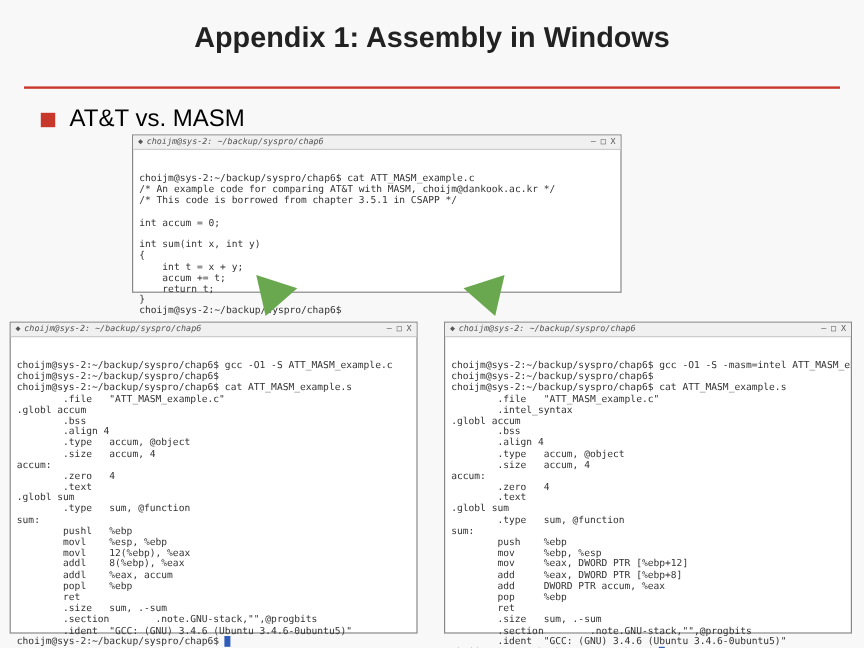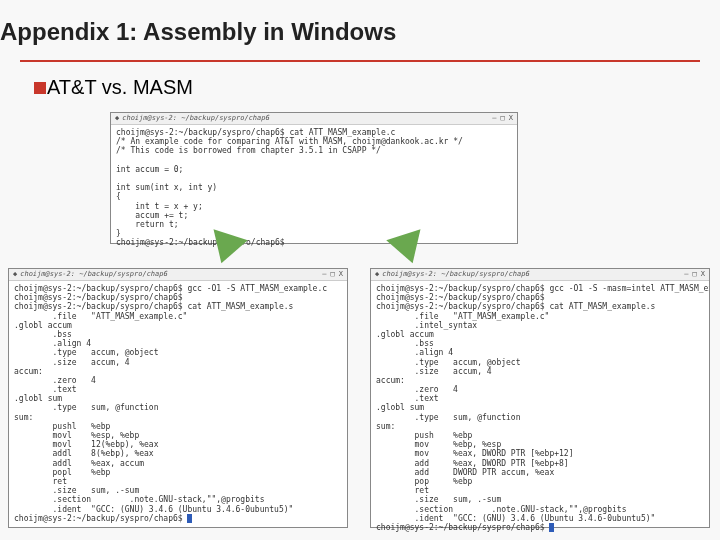--- a/index.html
+++ b/index.html
@@ -5,33 +5,34 @@
   * { margin: 0; padding: 0; box-sizing: border-box; }
   body {
     width: 720px;
     height: 540px;
     background: #f8f8f8;
     font-family: Arial, sans-serif;
     position: relative;
     overflow: hidden;
   }
   .title {
+    text-align: center;
     font-size: 24px;
     color: #222;
-    padding: 18px 0 14px 0;
+    padding: 18px 0 26px 0;
   }
   .title-rule {
     border: none;
     border-top: 2px solid #c8372b;
     margin: 0 20px 14px 20px;
   }
   .subhead {
     display: flex;
     align-items: center;
-    gap: 1px;
+    gap: 12px;
     margin-left: 34px;
     font-size: 20px;
   }
   .bullet {
     width: 12px; height: 12px;
     background: #c8372b;
   }
   .term-window {
     position: absolute;
     background: #fff;
@@ -60,21 +61,21 @@
     display: flex;
     align-items: center;
     padding: 0 4px;
     font-size: 7px;
     gap: 3px;
   }
   .tb-glyph { font-size: 7px; color: #555; }
   .tb-label { flex: 1; font-size: 7px; color: #555; white-space: nowrap; overflow: hidden; font-style: italic; }
   .tb-controls { display: flex; gap: 4px; font-size: 7px; color: #555; }
   .term-body {
-    padding: 3px 5px;
+    padding: 19px 5px;
     white-space: pre;
     overflow: hidden;
   }
   .arrow {
     position: absolute;
     width: 0; height: 0;
   }
   .arrow-left {
     left: 208px; top: 234px;
     border-left: 18px solid transparent;

